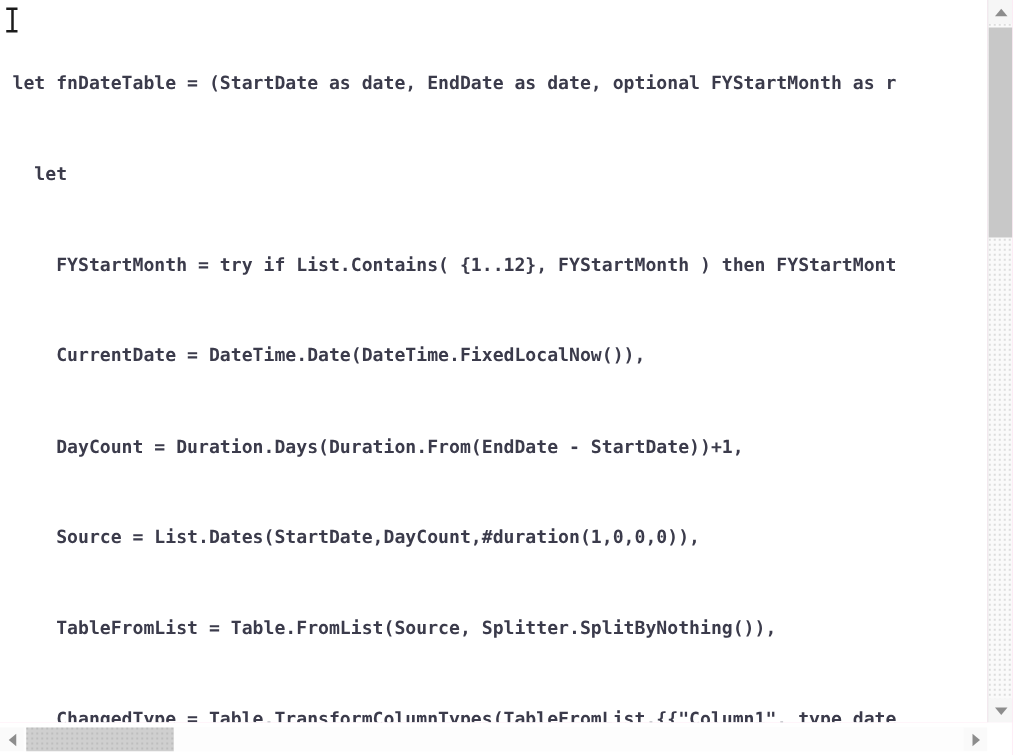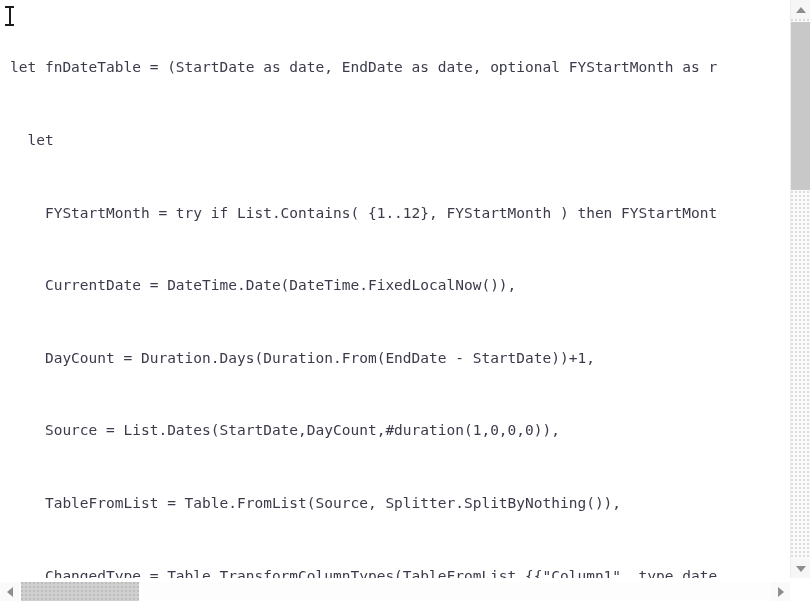--- a/index.html
+++ b/index.html
@@ -10,20 +10,21 @@
   body {
     font-family: "DejaVu Sans Mono", monospace;
   }
   .editor-window {
     position: relative;
     width: 810px;
     height: 604px;
     background: #f9a8d4;
     box-sizing: border-box;
     overflow: hidden;
+    font-weight: bold;
   }
   .code-viewport {
     position: absolute;
     left: 0;
     top: 0;
     width: 790px;
     height: 578px;
     overflow: hidden;
     background: #ffffff;
   }

